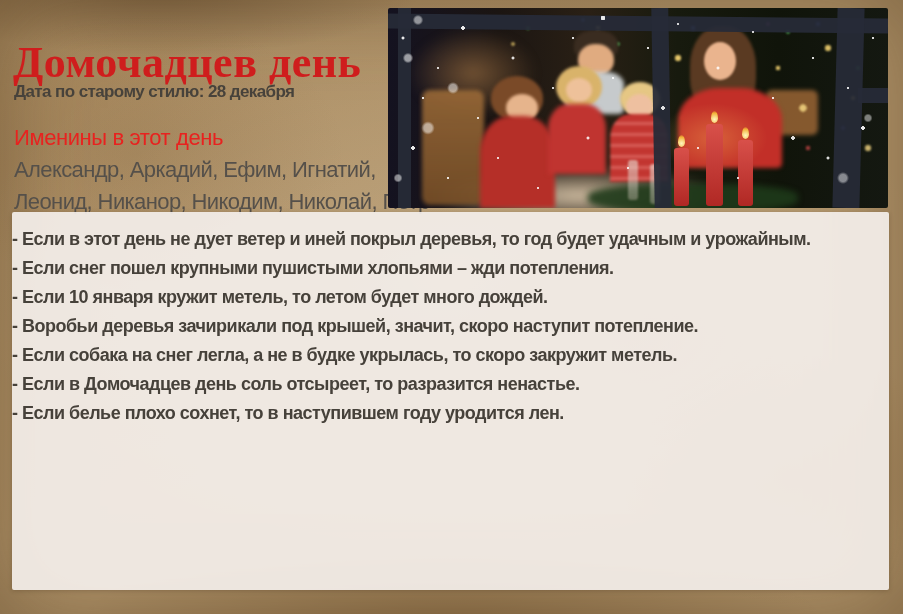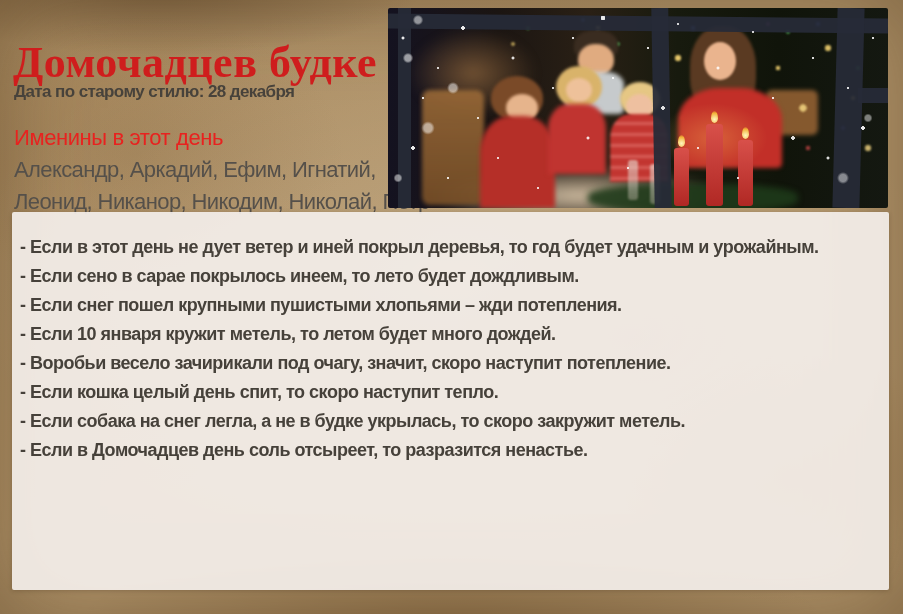--- a/index.html
+++ b/index.html
@@ -44,21 +44,21 @@
   }
 
   
   .panel{
     position:absolute;left:12px;top:212px;width:877px;height:378px;
     background:rgba(243,238,233,0.93);
     border-radius:2px;
     box-shadow:0 1px 4px rgba(60,40,20,0.25);
   }
   .panel ul{
-    margin:8px;padding:13px 18px 0 0;list-style:none;
+    margin:0;padding:13px 18px 0 0;list-style:none;
   }
   .panel li{
     font-size:18px;font-weight:700;color:#46413a;
     line-height:29px;letter-spacing:-0.5px;
   }
 
   
   .photo{
     position:absolute;left:388px;top:8px;width:500px;height:200px;
     border-radius:2px;overflow:hidden;
@@ -202,21 +202,21 @@
       radial-gradient(circle 2px at 92% 40%,  rgba(255,255,255,.85) 0 60%, rgba(0,0,0,0) 65%),
       radial-gradient(circle 3px at 95% 60%,  rgba(255,255,255,.9) 0 60%, rgba(0,0,0,0) 65%),
       radial-gradient(circle 2px at 97% 15%,  rgba(255,255,255,.85) 0 60%, rgba(0,0,0,0) 65%),
       radial-gradient(circle 3.5px at 43% 5%, rgba(255,255,255,.9) 0 60%, rgba(0,0,0,0) 65%);}
 </style>
 </head>
 <body>
 
 <div class="page">
 
-  <h1 class="title">Домочадцев будке</h1>
+  <h1 class="title">Домочадцев день</h1>
 
   <div class="date-line">Дата по старому стилю: 28 декабря</div>
 
   <div class="namedays-heading">Именины в этот день</div>
   <div class="namedays-l1">Александр, Аркадий, Ефим, Игнатий,</div>
   <div class="namedays-l2">Леонид, Никанор, Никодим, Николай, Петр</div>
 
   <div class="photo">
     <div class="ph-wallglow"></div>
     <div class="ph-tableglow"></div>
@@ -261,23 +261,22 @@
     <div class="frame-bar fb-right"></div>
     <div class="frame-bar fb-cross"></div>
 
     <div class="snow-soft"></div>
     <div class="snow"></div>
   </div>
 
   <div class="panel">
     <ul>
       <li>- Если в этот день не дует ветер и иней покрыл деревья, то год будет удачным и урожайным.</li>
-      <li>- Если сено в сарае покрылось инеем, то лето будет дождливым.</li>
       <li>- Если снег пошел крупными пушистыми хлопьями – жди потепления.</li>
       <li>- Если 10 января кружит метель, то летом будет много дождей.</li>
-      <li>- Воробьи весело зачирикали под очагу, значит, скоро наступит потепление.</li>
-      <li>- Если кошка целый день спит, то скоро наступит тепло.</li>
+      <li>- Воробьи деревья зачирикали под крышей, значит, скоро наступит потепление.</li>
       <li>- Если собака на снег легла, а не в будке укрылась, то скоро закружит метель.</li>
       <li>- Если в Домочадцев день соль отсыреет, то разразится ненастье.</li>
+      <li>- Если белье плохо сохнет, то в наступившем году уродится лен.</li>
     </ul>
   </div>
 
 </div>
 
 </body></html>

